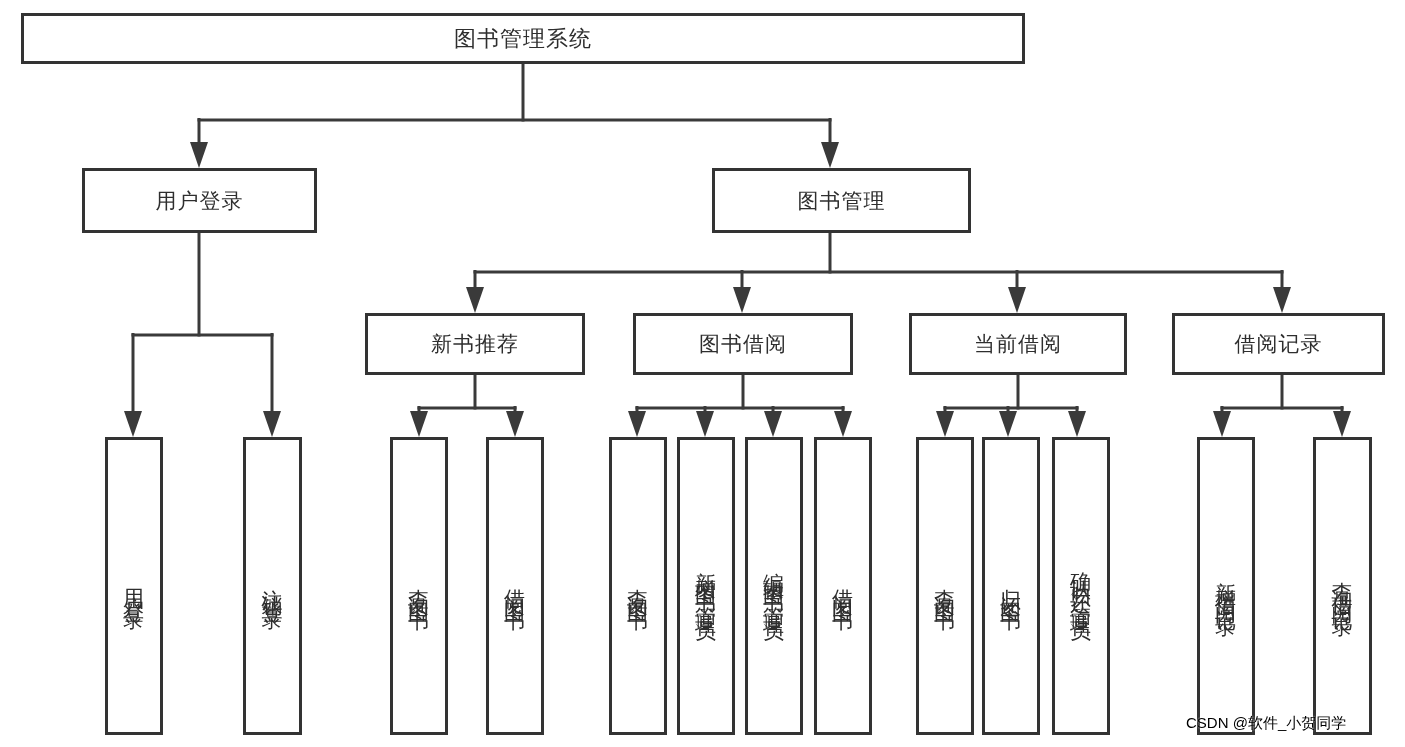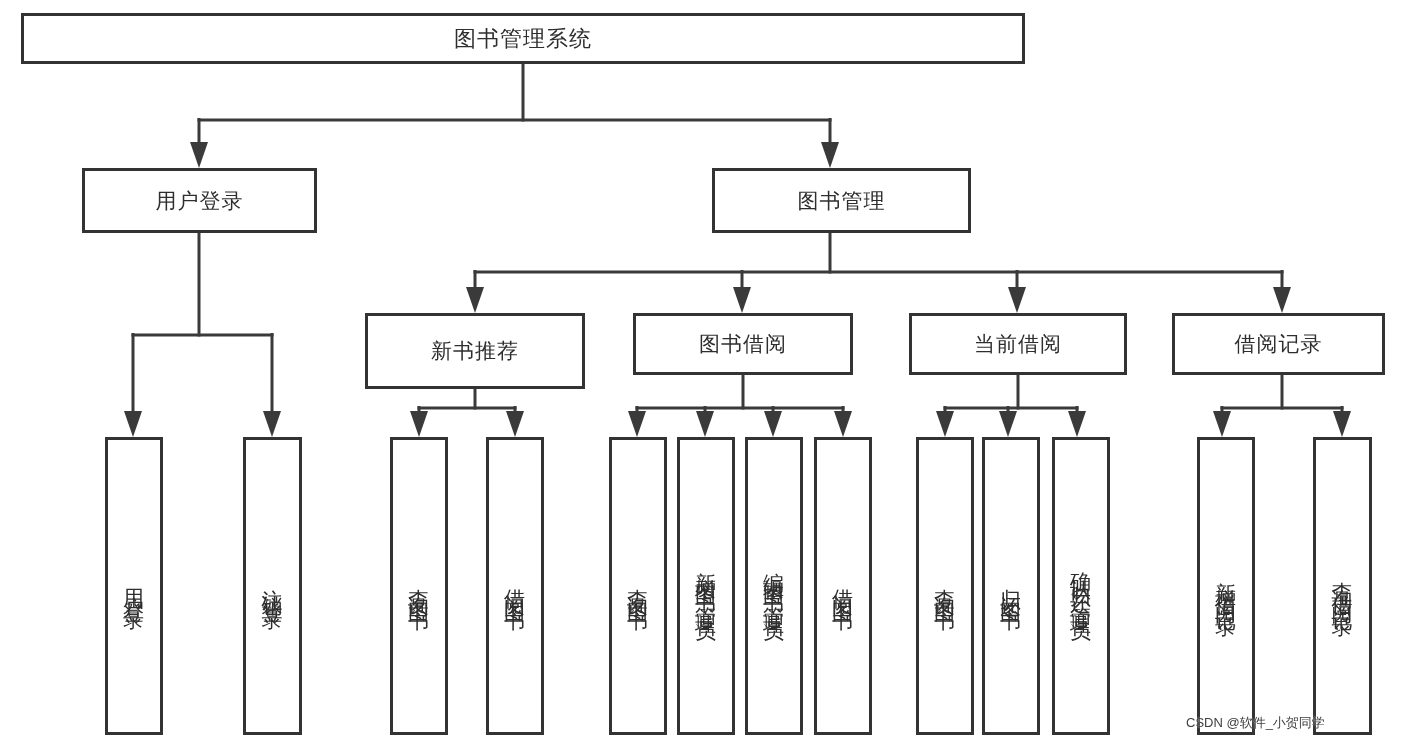--- a/index.html
+++ b/index.html
@@ -26,22 +26,22 @@
     font-size:21px;
     writing-mode:vertical-rl;
     text-orientation:upright;
     letter-spacing:7px;
     line-height:1;
     text-align:center;
   }
   .watermark{
     position:absolute;
     left:1186px;top:714px;
-    font-size:13px;
-    color:#404040;
+    font-size:15px;
+    color:#000000;
     text-shadow:0 0 2px #ffffff;
     z-index:3;
     white-space:nowrap;
   }
 </style>
 </head>
 <body>
 
 <div class="stage">
 
@@ -125,21 +125,21 @@
     <span>图书管理系统</span>
   </div>
 
   <div class="node h-node" style="left:82px;top:168px;width:235px;height:65px">
     <span>用户登录</span>
   </div>
   <div class="node h-node" style="left:712px;top:168px;width:259px;height:65px">
     <span>图书管理</span>
   </div>
 
-  <div class="node h-node" style="left:365px;top:313px;width:220px;height:76px">
+  <div class="node h-node" style="left:365px;top:313px;width:220px;height:62px">
     <span>新书推荐</span>
   </div>
   <div class="node h-node" style="left:633px;top:313px;width:220px;height:62px">
     <span>图书借阅</span>
   </div>
   <div class="node h-node" style="left:909px;top:313px;width:218px;height:62px">
     <span>当前借阅</span>
   </div>
   <div class="node h-node" style="left:1172px;top:313px;width:213px;height:62px">
     <span>借阅记录</span>

